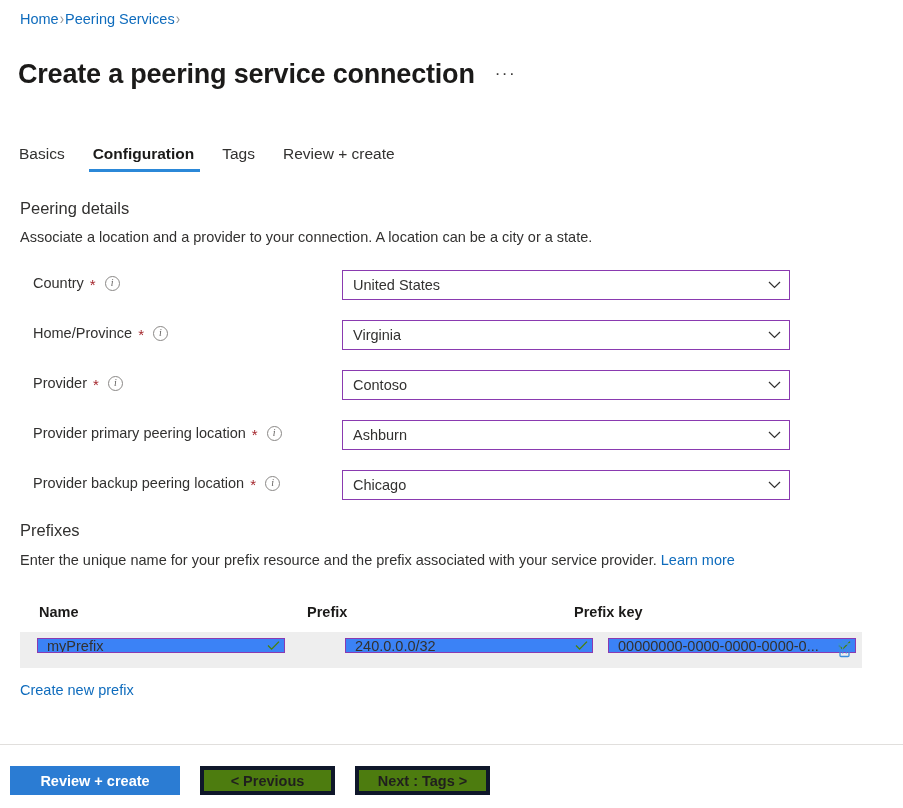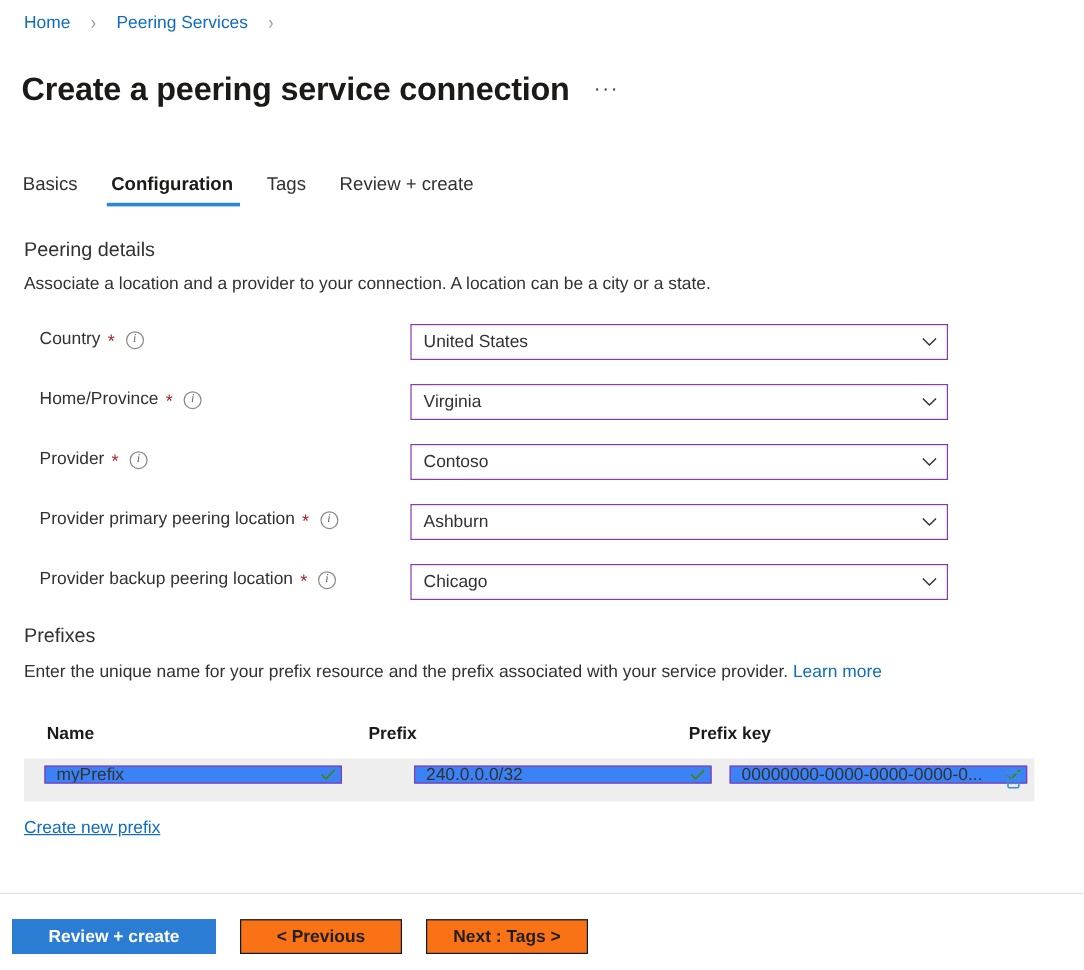--- a/index.html
+++ b/index.html
@@ -9,21 +9,21 @@
     background: #ffffff;
     font-family: "Liberation Sans", sans-serif;
     color: #323130;
     overflow: hidden;
   }
   .page { position: relative; width: 903px; height: 808px; }
 
   
   .breadcrumb {
     position: absolute; left: 20px; top: 9px;
-    display: flex; align-items: center; gap: 17px;
+    display: flex; align-items: center; gap: 1px;
     font-size: 14.5px; line-height: 20px;
   }
   .crumb-link { color: #0f6cbd; cursor: pointer; white-space: nowrap; }
   .crumb-sep {
     color: #9a9a9a; font-size: 13px; display: inline-block;
     transform: scaleY(1.25); user-select: none;
   }
 
   
   .title-row {
@@ -118,40 +118,40 @@
   .ok-check {
     width: 22px; display: flex; align-items: center; justify-content: center;
     color: #498205; flex: 0 0 22px;
   }
   .delete-btn {
     position: absolute; top: 8px; left: 813px; width: 22px; height: 22px;
     display: flex; align-items: center; justify-content: center; cursor: pointer;
   }
   .create-link {
     position: absolute; left: 20px; top: 682px;
-    font-size: 14.5px; color: #0f6cbd; cursor: pointer; white-space: nowrap; text-decoration: underline;
+    font-size: 14.5px; color: #0f6cbd; cursor: pointer; white-space: nowrap;
   }
 
   
   .footer-sep {
     position: absolute; left: 0; top: 744px; width: 903px; height: 1px;
     background: #e1dfdd;
   }
   .footer {
     position: absolute; left: 10px; top: 766px;
     display: flex; align-items: center; gap: 20px;
   }
   .btn {
     height: 29px; padding: 0 16px; font-size: 14.5px;
     font-family: "Liberation Sans", sans-serif; font-weight: bold;
     display: inline-flex; align-items: center; justify-content: center;
     cursor: pointer; white-space: nowrap;
   }
   .btn-primary { background: #2b7cd3; color: #ffffff; border: 1px solid #2b7cd3; min-width: 170px; }
-  .btn-default { background: #f97316; color: #201f1e; border: 1px solid #0f172a; min-width: 135px; }
+  .btn-default { background: #4d7c0f; color: #201f1e; border: 4px solid #0f172a; min-width: 135px; }
 </style>
 </head>
 <body>
 
 <div class="page">
 
   <nav class="breadcrumb">
     <span class="crumb-link">Home</span>
     <span class="crumb-sep">›</span>
     <span class="crumb-link">Peering Services</span>

